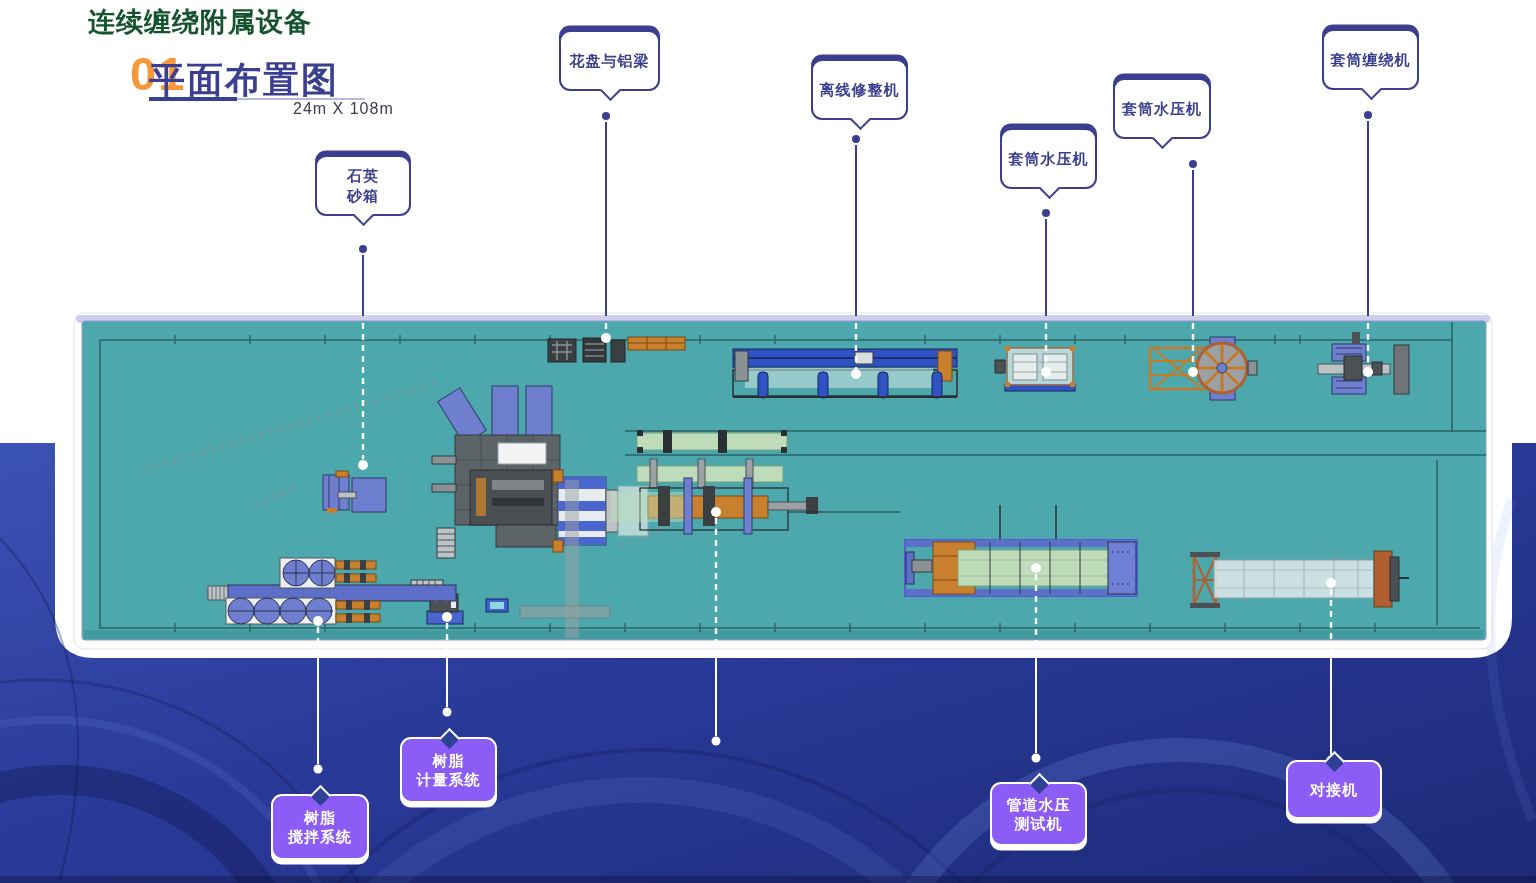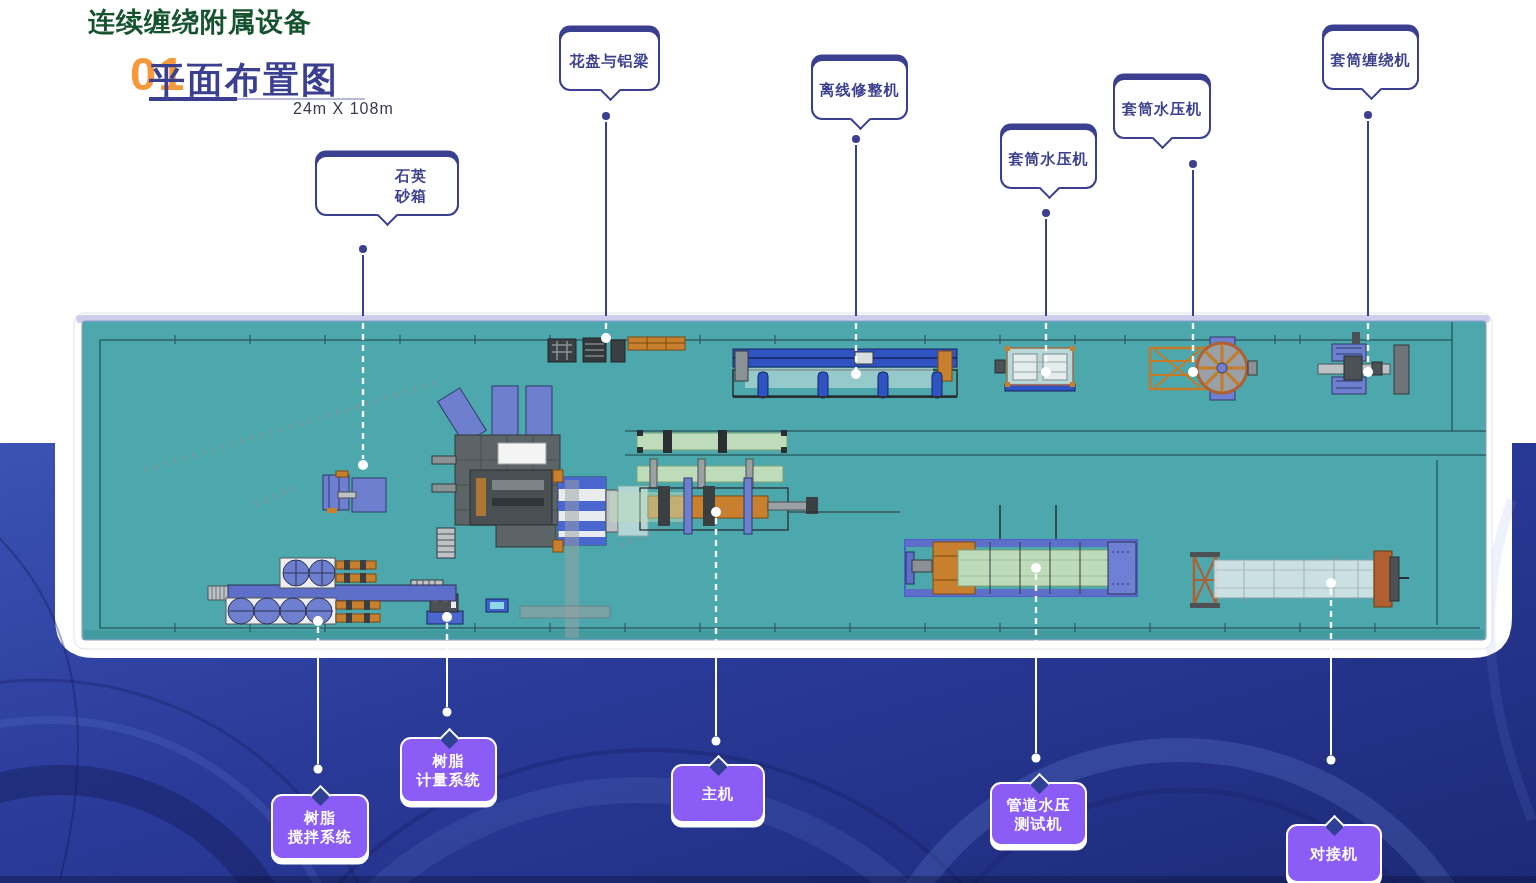--- a/index.html
+++ b/index.html
@@ -404,21 +404,21 @@
     </g>
   </svg>
 
   <div class="page-title">连续缠绕附属设备</div>
   <div class="section-number">01</div>
   <div class="section-title">平面布置图</div>
   <div class="underline-dark"></div>
   <div class="underline-light"></div>
   <div class="dimensions-label">24m X 108m</div>
 
-  <div class="bubble bubble-top" style="left:315px;top:155px;width:92px;height:57px;padding-left:48px;">
+  <div class="bubble bubble-top" style="left:315px;top:155px;width:92px;height:57px;">
     <span>石英
 砂箱</span>
     <span class="tail"></span>
   </div>
   <div class="bubble bubble-top" style="left:559px;top:30px;width:97px;height:57px;">
     <span>花盘与铝梁</span>
     <span class="tail"></span>
   </div>
   <div class="bubble bubble-top" style="left:811px;top:59px;width:93px;height:57px;">
     <span>离线修整机</span>
@@ -440,27 +440,23 @@
   <div class="bubble bubble-bottom" style="left:271px;top:794px;width:94px;height:62px;">
     <span>树脂
 搅拌系统</span>
     <span class="tail"></span>
   </div>
   <div class="bubble bubble-bottom" style="left:400px;top:737px;width:93px;height:62px;">
     <span>树脂
 计量系统</span>
     <span class="tail"></span>
   </div>
-  <div class="bubble bubble-bottom" style="left:671px;top:764px;width:90px;height:55px;">
-    <span>主机</span>
-    <span class="tail"></span>
-  </div>
   <div class="bubble bubble-bottom" style="left:990px;top:782px;width:93px;height:60px;">
     <span>管道水压
 测试机</span>
     <span class="tail"></span>
   </div>
-  <div class="bubble bubble-bottom" style="left:1286px;top:824px;width:92px;height:55px;">
+  <div class="bubble bubble-bottom" style="left:1286px;top:760px;width:92px;height:55px;">
     <span>对接机</span>
     <span class="tail"></span>
   </div>
 
 </div>
 
 </body></html>

